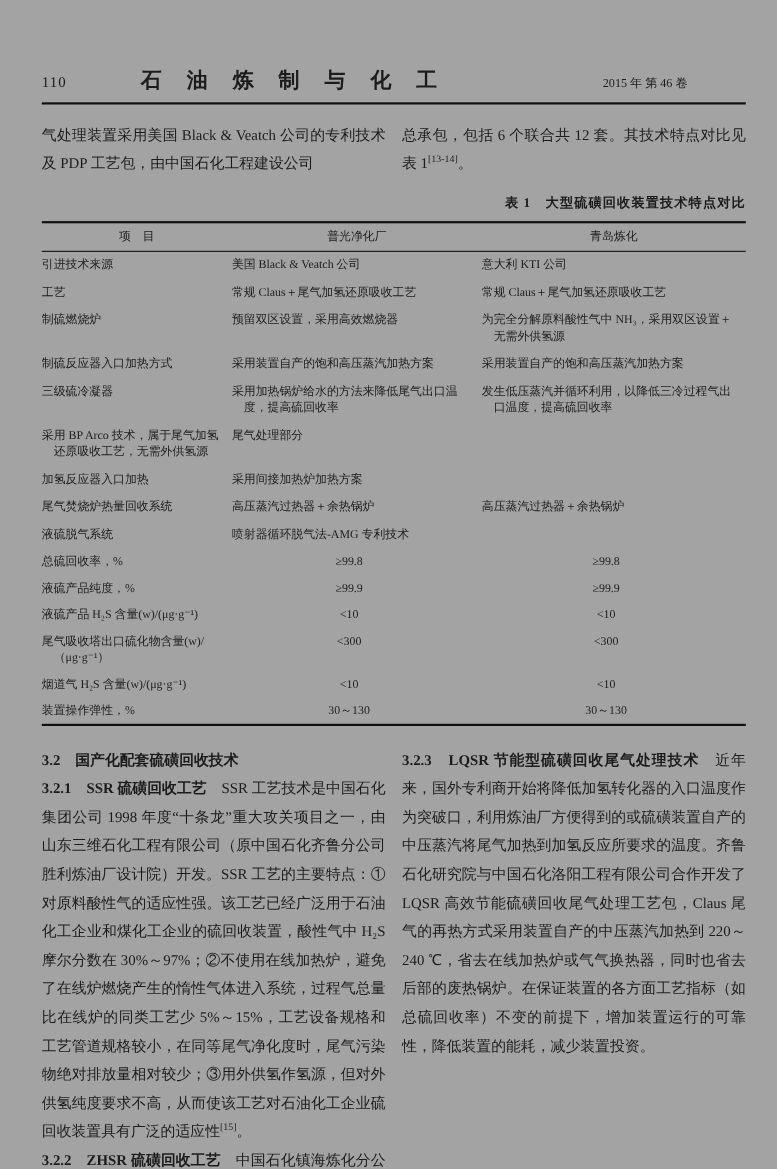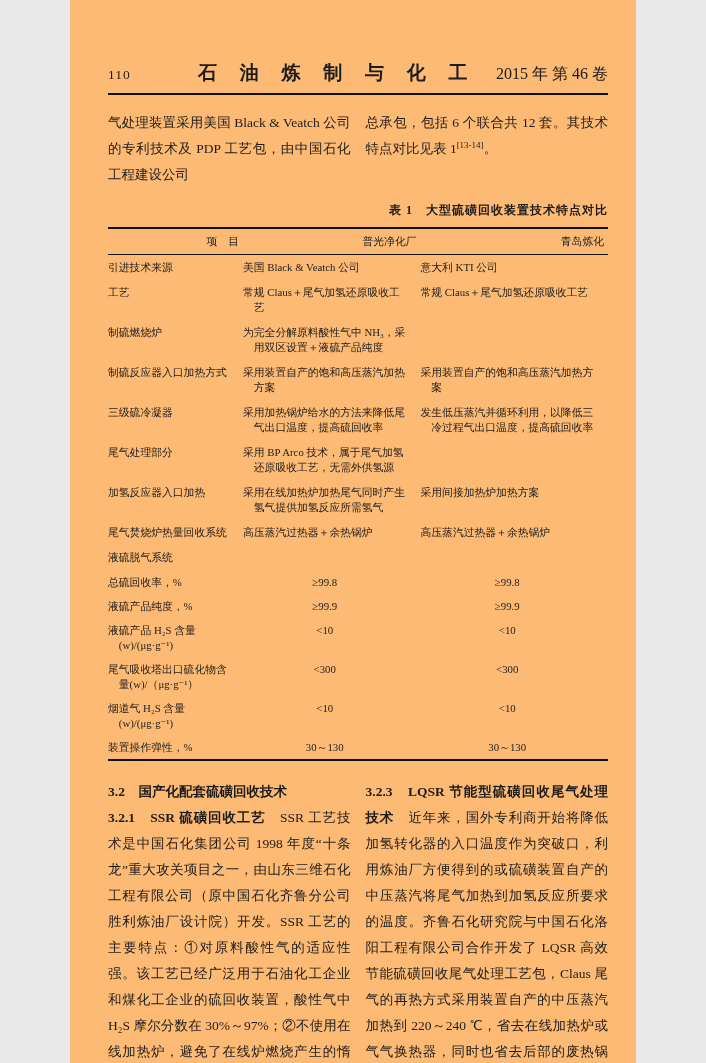--- a/index.html
+++ b/index.html
@@ -1,44 +1,44 @@
 <!DOCTYPE html>
 <html><head>
 <meta charset="utf-8">
 <style>
   * { margin:0; padding:0; box-sizing:border-box; }
   html,body { background:#e8e8e8; }
   .page {
-    position:relative; width:566px; height:1063px; margin:0 auto;
-    background:#fdba74; color:#1c1c1c; overflow:hidden;
+    position:relative; width:706px; height:1063px; margin:0 auto;
+    background:#a3a3a3; color:#1c1c1c; overflow:hidden;
     font-family:"Liberation Serif","DejaVu Serif",serif;
     padding:60px 28px 0 38px;
   }
   
   .runhead { display:flex; align-items:baseline; font-size:13px; }
   .runhead .pno { width:90px; font-size:13.5px; letter-spacing:1px; }
   .runhead .jtitle { flex:1; letter-spacing:9px; font-weight:bold; font-size:19px; }
-  .runhead .vol { width:130px; text-align:right; font-size:16px; }
+  .runhead .vol { width:130px; text-align:left; font-size:11px; }
   .headrule { border-bottom:2.5px solid #111; margin-top:7px; }
 
   
   .cols { display:flex; gap:15px; }
   .col { flex:1; min-width:0; }
   .body-text { font-size:13.5px; line-height:26px; text-align:justify; }
   .body-text p { text-align:justify;font-family:Liberation Serif, serif; }
   sup.ref { font-size:9px; line-height:0; vertical-align:super; }
   .shead { font-weight:bold; }
   .intro { margin-top:15px; }
 
   
   .tbl-title { text-align:right; font-weight:bold; font-size:12px; margin:14px 0 8px 0; letter-spacing:1px; }
   .tbl { border-top:2px solid #111; border-bottom:2px solid #111; font-size:10.8px; }
   .trow { display:grid; grid-template-columns:27% 35.5% 37.5%; padding:5px 0; }
   .trow.hdr { border-bottom:1.2px solid #111; padding:5px 0; }
-  .trow.hdr .tcell { text-align:right; padding:0 4px; }
+  .trow.hdr .tcell { text-align:center; padding:0 4px; }
   .tcell { line-height:15px; padding-right:10px; }
   .tcell.hang { padding-left:1em; text-indent:-1em; }
   .trow.vals { padding:4.5px 0; }
   .trow.vals .c2, .trow.vals .c3 { text-align:center; padding-right:14px; }
   .sec { margin-top:18px; }
   .sec-h { font-size:13.5px; }
 </style>
 </head>
 <body>
 
@@ -73,48 +73,49 @@
       <div class="tcell hang c2">美国 Black &amp; Veatch 公司</div>
       <div class="tcell hang c3">意大利 KTI 公司</div>
     </div>
     <div class="trow">
       <div class="tcell hang">工艺</div>
       <div class="tcell hang c2">常规 Claus＋尾气加氢还原吸收工艺</div>
       <div class="tcell hang c3">常规 Claus＋尾气加氢还原吸收工艺</div>
     </div>
     <div class="trow">
       <div class="tcell hang">制硫燃烧炉</div>
-      <div class="tcell hang c3">为完全分解原料酸性气中 NH₃，采用双区设置＋液硫产品纯度</div>
+      <div class="tcell hang c2">预留双区设置，采用高效燃烧器</div>
+      <div class="tcell hang c3">为完全分解原料酸性气中 NH₃，采用双区设置＋无需外供氢源</div>
     </div>
     <div class="trow">
       <div class="tcell hang">制硫反应器入口加热方式</div>
       <div class="tcell hang c2">采用装置自产的饱和高压蒸汽加热方案</div>
       <div class="tcell hang c3">采用装置自产的饱和高压蒸汽加热方案</div>
     </div>
     <div class="trow">
       <div class="tcell hang">三级硫冷凝器</div>
       <div class="tcell hang c2">采用加热锅炉给水的方法来降低尾气出口温度，提高硫回收率</div>
       <div class="tcell hang c3">发生低压蒸汽并循环利用，以降低三冷过程气出口温度，提高硫回收率</div>
     </div>
     <div class="trow">
+      <div class="tcell hang c2">采用 BP Arco 技术，属于尾气加氢还原吸收工艺，无需外供氢源</div>
       <div class="tcell hang">尾气处理部分</div>
-      <div class="tcell hang c2">采用 BP Arco 技术，属于尾气加氢还原吸收工艺，无需外供氢源</div>
     </div>
     <div class="trow">
       <div class="tcell hang">加氢反应器入口加热</div>
-      <div class="tcell hang c2">采用在线加热炉加热尾气同时产生氢气提供加氢反应所需氢气</div>
       <div class="tcell hang c3">采用间接加热炉加热方案</div>
     </div>
     <div class="trow">
       <div class="tcell hang">尾气焚烧炉热量回收系统</div>
       <div class="tcell hang c2">高压蒸汽过热器＋余热锅炉</div>
       <div class="tcell hang c3">高压蒸汽过热器＋余热锅炉</div>
     </div>
     <div class="trow">
       <div class="tcell hang">液硫脱气系统</div>
+      <div class="tcell hang c2">喷射器循环脱气法-AMG 专利技术</div>
     </div>
     <div class="trow vals">
       <div class="tcell hang">总硫回收率，%</div>
       <div class="tcell c2">≥99.8</div>
       <div class="tcell c3">≥99.8</div>
     </div>
     <div class="trow vals">
       <div class="tcell hang">液硫产品纯度，%</div>
       <div class="tcell c2">≥99.9</div>
       <div class="tcell c3">≥99.9</div>

